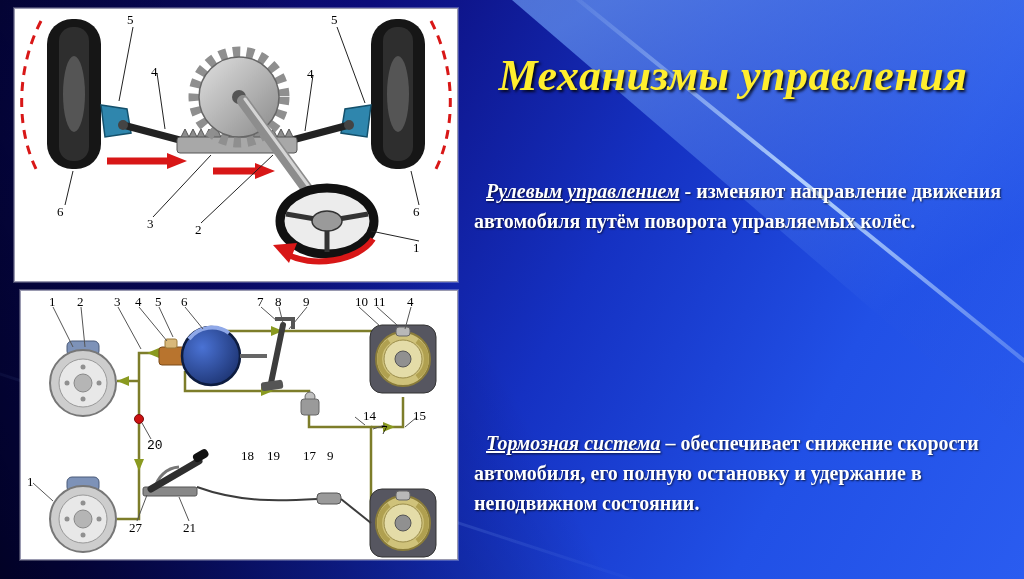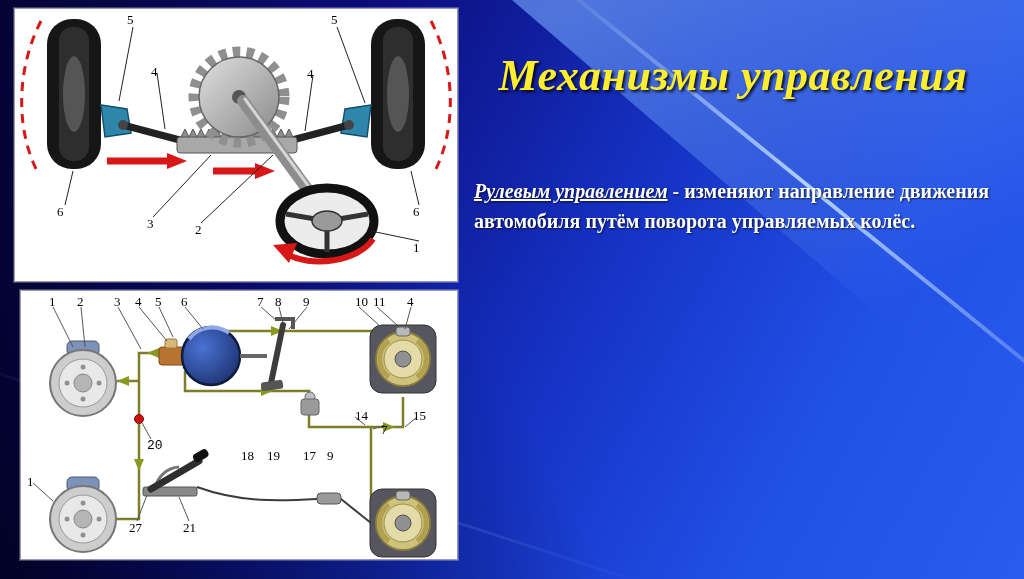--- a/index.html
+++ b/index.html
@@ -30,21 +30,21 @@
   .title {
     position:absolute; left:478px; top:50px; width:510px; text-align:center;
     font-weight:bold; font-style:italic; font-size:44px; color:#ffee2e;
     text-shadow: 2px 2px 3px rgba(0,0,0,.85); letter-spacing:.5px;
   }
   .para {
     position:absolute; left:474px; width:530px; color:#ffffff;
     font-weight:bold; font-size:20px; line-height:1.5;
     text-shadow: 1px 1px 2px rgba(0,0,0,.7);
   }
-  .para .lead { font-style:italic; text-decoration:underline; }
+  .para .lead { font-style:italic; text-decoration:underline;margin-left:12px; }
   #para-1 { top:176px; }
   #para-2 { top:428px; }
   .diagram-box {
     position:absolute; background:#ffffff; border:1px solid #9a9ab0;
     box-shadow: 0 0 0 1px rgba(255,255,255,.25);
   }
   #steering-box { left:14px; top:8px; width:442px; height:272px; }
   #brake-box   { left:20px; top:290px; width:436px; height:268px; }
   .callout {
     position:absolute; font-family:"Liberation Serif", serif;
@@ -61,20 +61,23 @@
   <div class="edge-line"></div>
   <div class="shade-bl"></div>
   <div class="edge-line-bl"></div>
 
   <div class="title">Механизмы управления</div>
 
   <div class="para" id="para-1">
     <span class="lead">Рулевым управлением</span><span> -  изменяют направление движения автомобиля путём поворота управляемых колёс.</span>
   </div>
 
+  <div class="para" id="para-2">
+    <span class="lead">Тормозная система</span><span> – обеспечивает снижение скорости автомобиля, его полную остановку и удержание в неподвижном состоянии.</span>
+  </div>
 
   <div class="diagram-box" id="steering-box">
     <svg width="442" height="272" viewBox="0 0 442 272">
       <defs>
         <linearGradient id="gearGrad" x1="0" y1="0" x2="1" y2="1">
           <stop offset="0" stop-color="#e0e0e0"></stop>
             <stop offset="1" stop-color="#8a8a8a"></stop>
         </linearGradient>
       </defs>
 
@@ -300,19 +303,19 @@
     <span class="callout" style="left:352px; top:4px;">11</span>
     <span class="callout" style="left:386px; top:4px;">4</span>
 
     <span class="callout" style="left:6px;   top:184px;">1</span>
     <span class="callout" style="left:126px; top:148px;font-family:Liberation Mono, monospace;">20</span>
     <span class="callout" style="left:220px; top:158px;">18</span>
     <span class="callout" style="left:246px; top:158px;">19</span>
     <span class="callout" style="left:306px; top:158px;">9</span>
     <span class="callout" style="left:282px; top:158px;">17</span>
     <span class="callout" style="left:360px; top:132px;">7</span>
-    <span class="callout" style="left:334px; top:118px;">14</span>
+    <span class="callout" style="left:342px; top:118px;">14</span>
     <span class="callout" style="left:392px; top:118px;">15</span>
     <span class="callout" style="left:162px; top:230px;">21</span>
     <span class="callout" style="left:108px; top:230px;">27</span>
   </div>
 
 </div>
 
 </body></html>

